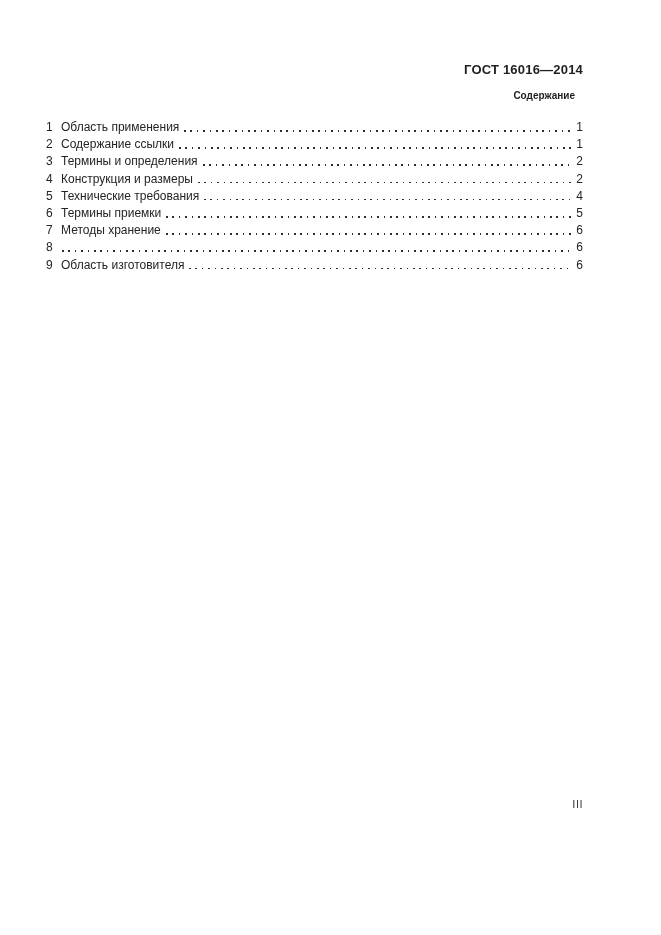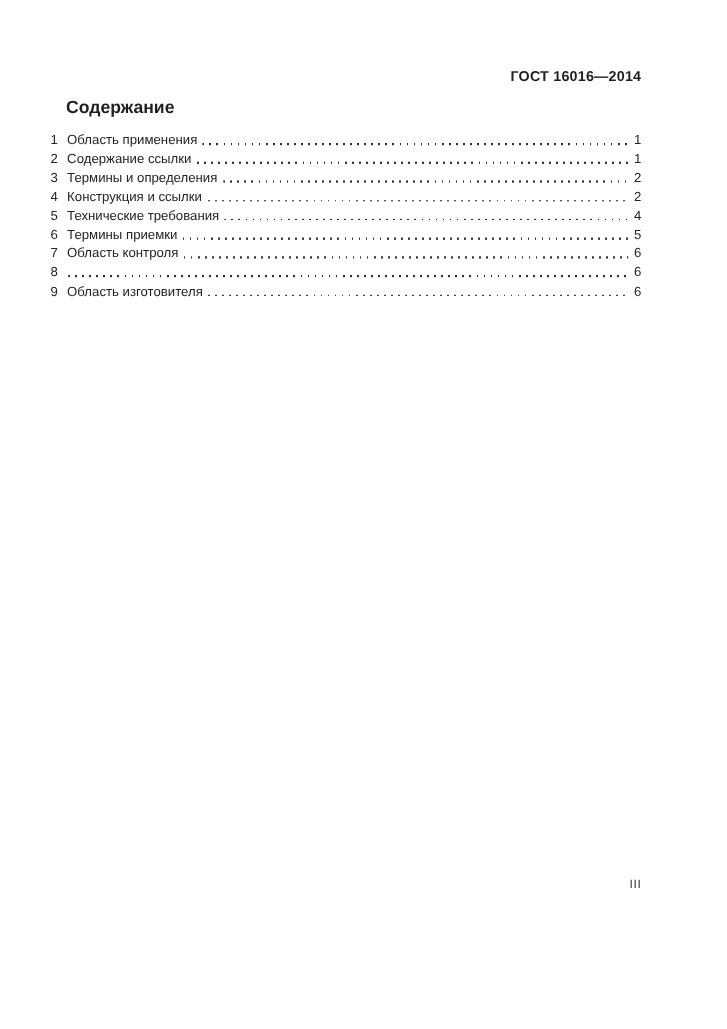--- a/index.html
+++ b/index.html
@@ -23,24 +23,24 @@
     font-size: 13px;
     font-weight: bold;
     letter-spacing: 0.2px;
     color: #1f1f1f;
     white-space: nowrap;
   }
 
   .doc-title {
     position: absolute;
     top: 90px;
-    left: 60px;
+    left: 38px;
     width: 537px;
-    text-align: left;
-    font-size: 16px;
+    text-align: right;
+    font-size: 10px;
     font-weight: bold;
     color: #1f1f1f;
   }
 
   .toc {
     position: absolute;
     top: 119px;
     left: 46px;
     width: 537px;
   }
@@ -128,42 +128,42 @@
 
   <div class="toc-row">
     <span class="toc-num">3</span>
     <span class="toc-title">Термины и определения</span>
     <span class="toc-dots"></span>
     <span class="toc-page">2</span>
   </div>
 
   <div class="toc-row">
     <span class="toc-num">4</span>
-    <span class="toc-title">Конструкция и ссылки</span>
+    <span class="toc-title">Конструкция и размеры</span>
     <span class="toc-dots"></span>
     <span class="toc-page">2</span>
   </div>
 
   <div class="toc-row">
     <span class="toc-num">5</span>
     <span class="toc-title">Технические требования</span>
     <span class="toc-dots"></span>
     <span class="toc-page">4</span>
   </div>
 
   <div class="toc-row">
     <span class="toc-num">6</span>
     <span class="toc-title">Термины приемки</span>
     <span class="toc-dots"></span>
     <span class="toc-page">5</span>
   </div>
 
   <div class="toc-row">
     <span class="toc-num">7</span>
-    <span class="toc-title">Область контроля</span>
+    <span class="toc-title">Методы хранение</span>
     <span class="toc-dots"></span>
     <span class="toc-page">6</span>
   </div>
 
   <div class="toc-row">
     <span class="toc-num">8</span>
     <span class="toc-dots"></span>
     <span class="toc-page">6</span>
   </div>
 

